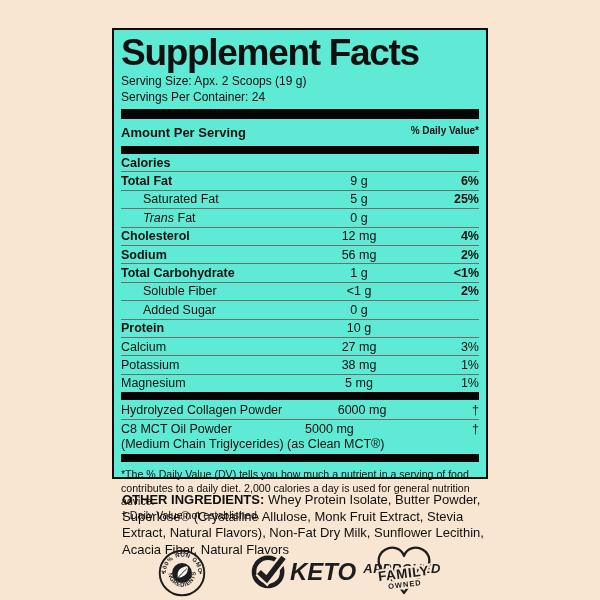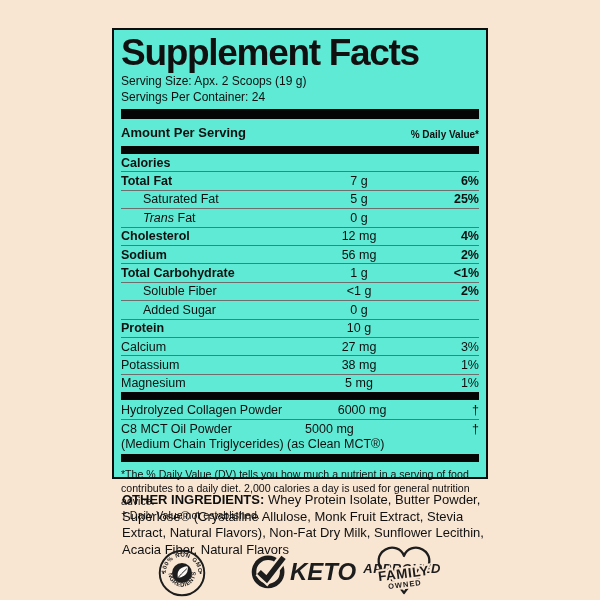--- a/index.html
+++ b/index.html
@@ -19,21 +19,21 @@
   .facts-title{
     font-size:37px;font-weight:bold;letter-spacing:-1.3px;
     line-height:1.0;margin:1px 0 3px 0;white-space:nowrap;
   }
   .serving-line{font-size:12px;line-height:15.5px;}
   .bar{background:#050505;}
   .bar-1{height:10px;margin:4px 0 4px 0;}
   .bar-2{height:8px;margin:3px 0 0 0;}
   .bar-3{height:8px;margin:0 0 0 0;}
   .bar-4{height:8px;margin:1px 0 3px 0;}
-  .hdr-row{display:flex;align-items:flex-end;justify-content:space-between;padding:2px 0 3px 0;}
+  .hdr-row{display:flex;justify-content:space-between;padding:2px 0 3px 0;}
   .hdr-left{font-size:13px;font-weight:bold;}
   .hdr-right{font-size:10px;font-weight:bold;}
   .r{display:flex;align-items:center;height:17.4px;font-size:12.5px;}
   .rows .r + .r, .supps .r + .r{border-top:1px solid #6e6e6e;}
   .nm{flex:1;white-space:nowrap;}
   .amt{width:130px;text-align:center;white-space:nowrap;}
   .dv{width:55px;text-align:right;white-space:nowrap;}
   .b{font-weight:bold;}
   .ind{padding-left:22px;}
   .supps .r{height:19px;gap:36px;}
@@ -72,21 +72,21 @@
 
   <div class="bar bar-2"></div>
 
   <div class="rows">
     <div class="r">
       <span class="nm b">Calories</span>
       <span class="dv"></span>
     </div>
     <div class="r">
       <span class="nm b">Total Fat</span>
-      <span class="amt">7 g</span>
+      <span class="amt">9 g</span>
       <span class="dv b">6%</span>
     </div>
     <div class="r">
       <span class="nm ind">Saturated Fat</span>
       <span class="amt">5 g</span>
       <span class="dv b">25%</span>
     </div>
     <div class="r">
       <span class="nm ind"><i>Trans</i><span> Fat</span></span>
       <span class="amt">0 g</span>

